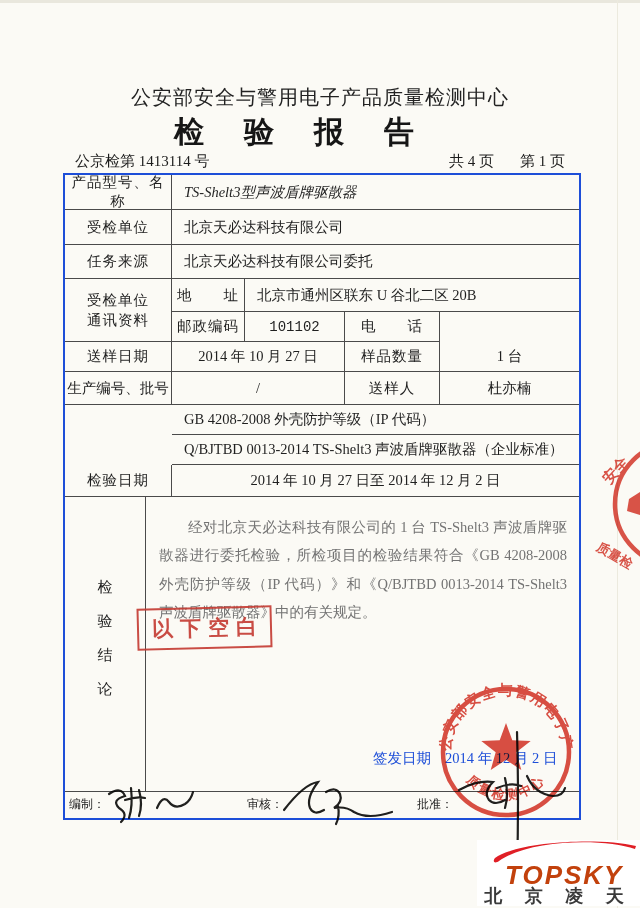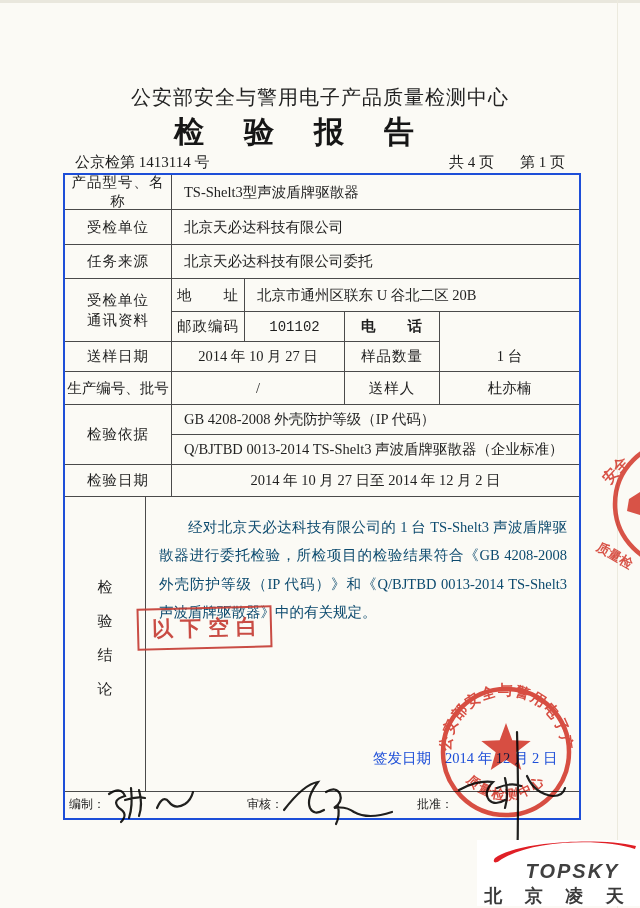--- a/index.html
+++ b/index.html
@@ -16,21 +16,21 @@
   .org-title{
     position:absolute;top:84px;left:0;width:640px;text-align:center;
     font-size:20px;letter-spacing:1px;color:#222;font-weight:500;
   }
   .report-title{
     position:absolute;top:112px;left:0;width:593px;text-align:center;
     font-size:30px;font-weight:bold;letter-spacing:5px;color:#161616;
   }
   .ref-row{
     position:absolute;top:152px;left:75px;width:490px;height:20px;
-    display:flex;justify-content:space-between;align-items:center;
+    display:flex;justify-content:space-between;
     font-size:15px;color:#1c1c1c;
   }
   .pages{display:flex;gap:26px;}
 
   
   .doc-table{
     position:absolute;left:63px;top:173px;width:514px;height:643px;
     border:2px solid #1d4ed8;box-sizing:content-box;
     display:grid;
     grid-template-columns:107px 73px 100px 95px 139px;
@@ -46,21 +46,21 @@
   
   .conclusion-cell{position:relative;grid-column:1 / 6;grid-row:11;box-sizing:border-box;}
   .conclusion-divider{position:absolute;left:80px;top:0;bottom:0;width:1px;background:#4a4a4a;}
   .vlabel{
     position:absolute;left:0;top:0;bottom:0;width:80px;
     display:flex;flex-direction:column;align-items:center;justify-content:center;
     gap:15px;font-size:15px;letter-spacing:0;transform:translateY(-6px);
   }
   .conclusion-text{
     position:absolute;left:94px;top:16px;width:408px;
-    font-size:14.5px;line-height:1.95;text-align:justify;text-indent:2em;color:#0c4a6e;
+    font-size:14.5px;line-height:1.95;text-align:justify;text-indent:2em;color:#737373;
   }
   .blank-stamp{
     position:absolute;left:72px;top:110px;
     border:2.5px solid #c43a31;color:#c43a31;
     font-size:21px;font-weight:bold;letter-spacing:7px;
     padding:5px 6px 5px 13px;transform:rotate(-1.5deg);
     opacity:.9;
   }
   .issue-line{
     position:absolute;left:308px;top:252px;display:flex;gap:14px;
@@ -75,22 +75,22 @@
   .stamp-main{position:absolute;left:436px;top:682px;width:140px;height:140px;opacity:.88;mix-blend-mode:multiply;}
   .stamp-edge{position:absolute;left:585px;top:437px;width:55px;height:135px;overflow:hidden;opacity:.85;mix-blend-mode:multiply;}
 
   
   .sig{position:absolute;mix-blend-mode:multiply;}
   .sig path{fill:none;stroke:#20201f;stroke-width:2.2;stroke-linecap:round;}
 
   
   .logo{position:absolute;left:477px;top:840px;width:163px;height:66px;background:#ffffff;}
   .logo-word{
-    position:absolute;left:28px;top:20px;width:135px;text-align:center;
-    font-size:20px;font-weight:bold;font-style:italic;letter-spacing:2px;color:#404040;
+    position:absolute;left:28px;top:20px;width:135px;text-align:left;
+    font-size:26px;font-weight:bold;font-style:italic;letter-spacing:2px;color:#c2410c;
     font-family:"Liberation Sans","DejaVu Sans",sans-serif;
   }
   .logo-sub{
     position:absolute;left:0px;top:44px;width:163px;text-align:center;
     font-size:18px;letter-spacing:9px;color:#3a3a3a;font-weight:bold;
   }
 </style>
 </head>
 <body>
 
@@ -103,49 +103,48 @@
   <span>公京检第 1413114 号</span>
   <span class="pages">
     <span>共 4 页</span>
     <span>第 1 页</span>
   </span>
 </div>
 
 <div class="doc-table">
 
   <div class="cell lbl br bb" style="grid-column:1;grid-row:1;">产品型号、名称</div>
-  <div class="cell left bb" style="grid-column:2/6;grid-row:1;">TS-Shelt3型声波盾牌驱散器</div>
+  <div class="cell left bb" style="grid-column:2/6;grid-row:1;font-style:italic;">TS-Shelt3型声波盾牌驱散器</div>
 
   <div class="cell lbl br bb" style="grid-column:1;grid-row:2;">受检单位</div>
   <div class="cell left bb" style="grid-column:2/6;grid-row:2;">北京天必达科技有限公司</div>
 
   <div class="cell lbl br bb" style="grid-column:1;grid-row:3;">任务来源</div>
   <div class="cell left bb" style="grid-column:2/6;grid-row:3;">北京天必达科技有限公司委托</div>
 
   <div class="cell lbl br bb" style="grid-column:1;grid-row:4/6;flex-direction:column;line-height:1.4;">
     <span>受检单位</span>
     <span>通讯资料</span>
   </div>
   <div class="cell lbl br bb" style="grid-column:2;grid-row:4;">地　　址</div>
   <div class="cell left bb" style="grid-column:3/6;grid-row:4;">北京市通州区联东 U 谷北二区 20B</div>
   <div class="cell lbl br bb" style="grid-column:2;grid-row:5;">邮政编码</div>
   <div class="cell br bb" style="grid-column:3;grid-row:5;font-family:'Liberation Mono','DejaVu Sans Mono',monospace;font-size:14px;">101102</div>
-  <div class="cell lbl br bb" style="grid-column:4;grid-row:5;font-weight:bold;">电　　话</div>
+  <div class="cell lbl br bb" style="grid-column:4;grid-row:5;">电　　话</div>
 
   <div class="cell lbl br bb" style="grid-column:1;grid-row:6;">送样日期</div>
   <div class="cell br bb" style="grid-column:2/4;grid-row:6;">2014 年 10 月 27 日</div>
   <div class="cell lbl br bb" style="grid-column:4;grid-row:6;">样品数量</div>
   <div class="cell bb" style="grid-column:5;grid-row:6;">1 台</div>
 
   <div class="cell lbl br bb" style="grid-column:1;grid-row:7;letter-spacing:0;">生产编号、批号</div>
   <div class="cell br bb" style="grid-column:2/4;grid-row:7;">/</div>
   <div class="cell lbl br bb" style="grid-column:4;grid-row:7;">送样人</div>
   <div class="cell bb" style="grid-column:5;grid-row:7;">杜亦楠</div>
 
-  <div class="cell lbl br bb" style="grid-column:1;grid-row:8/10;">检验依据</div>
   <div class="cell left bb" style="grid-column:2/6;grid-row:8;">GB 4208-2008 外壳防护等级（IP 代码）</div>
   <div class="cell left bb" style="grid-column:2/6;grid-row:9;">Q/BJTBD 0013-2014 TS-Shelt3 声波盾牌驱散器（企业标准）</div>
 
   <div class="cell lbl br bb" style="grid-column:1;grid-row:10;">检验日期</div>
   <div class="cell bb" style="grid-column:2/6;grid-row:10;">2014 年 10 月 27 日至 2014 年 12 月 2 日</div>
 
   <div class="conclusion-cell bb">
     <div class="conclusion-divider"></div>
     <div class="vlabel">
       <span>检</span>

